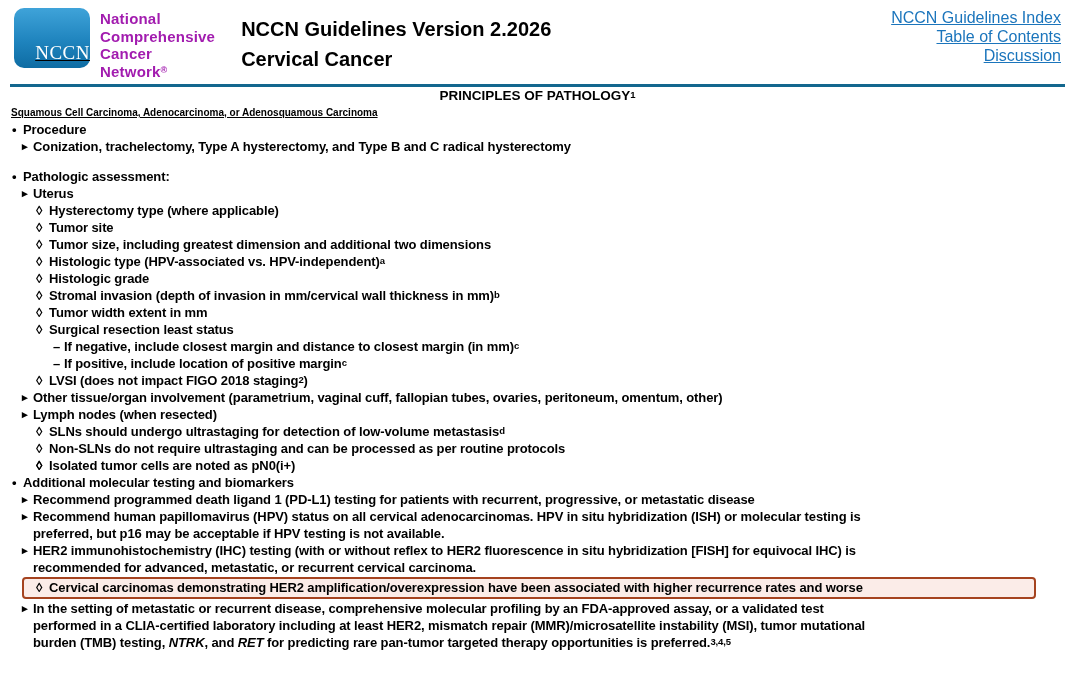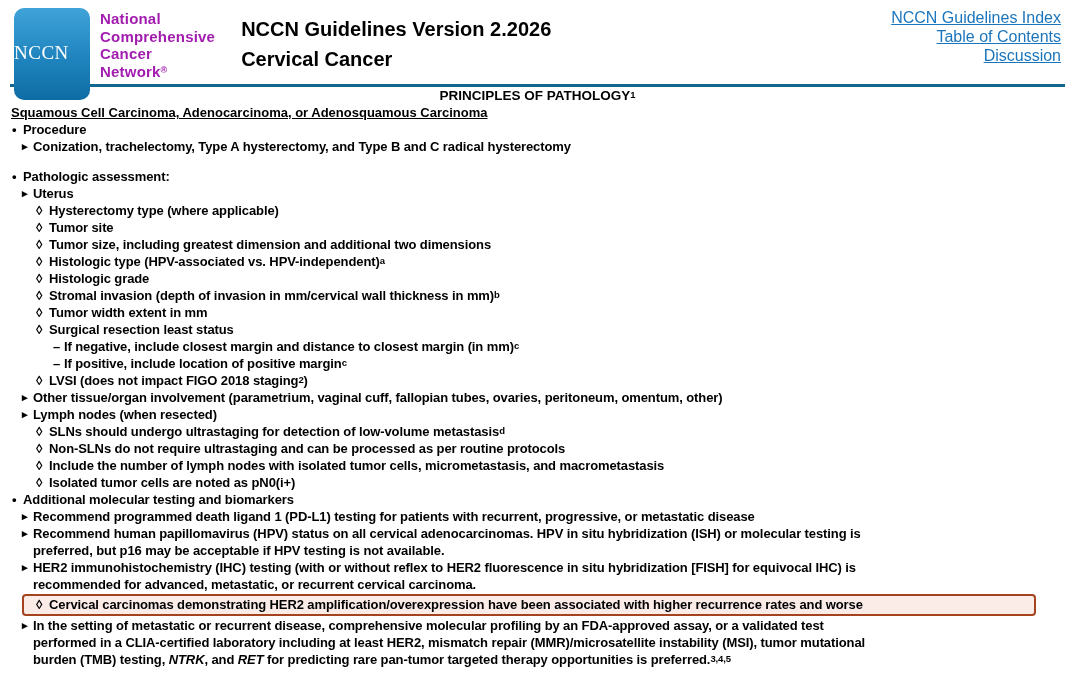--- a/index.html
+++ b/index.html
@@ -2,39 +2,39 @@
 <html style="--link-blue: #1B75BC; --rule-blue: #13678E; --logo-top: #3FA3D9; --logo-bottom: #0E6CA3; --hl-border: #A5431F; --hl-bg: #FBECE8;"><head>
 <meta charset="utf-8">
 <style>
   * { margin:0; padding:0; box-sizing:border-box; }
   html,body { width:1075px; height:697px; background:#ffffff; overflow:hidden;
     font-family:"Liberation Sans", sans-serif; color:#000; }
   .page { position:relative; width:1075px; height:697px; }
 
   
   .header { display:flex; align-items:flex-start; padding:8px 14px 0 14px; height:84px; }
-  .logo { width:76px; height:92px; border-radius:10px; flex:0 0 auto;
+  .logo { width:76px; height:60px; border-radius:10px; flex:0 0 auto;
     background:linear-gradient(180deg, var(--logo-top,#3FA3D9) 0%, #1F84BE 55%, var(--logo-bottom,#0E6CA3) 100%);
-    display:flex; justify-content:flex-start; align-items:flex-start; }
+    display:flex; justify-content:flex-end; align-items:flex-start;text-decoration:underline; }
   .logo-text { font-family:"Liberation Serif", serif; color:#fff; font-size:19px;
     letter-spacing:0.5px; margin-top:34px; }
   .brand { margin-left:10px; margin-top:2px; font-size:15px; line-height:17.5px;
     color:#a21caf; letter-spacing:0.2px;font-weight:bold; }
   .brand .reg { font-size:9px; vertical-align:top; position:relative; top:-1px; }
   .doc-heading { margin-left:26px; margin-top:6px; }
   .doc-heading .t1, .doc-heading .t2 { font-size:20px; font-weight:bold; line-height:30px; }
   .header-links { margin-left:auto; text-align:right; font-size:16px; line-height:19px; }
   .header-links a { color:var(--link-blue,#1B75BC); text-decoration:underline; display:block; cursor:pointer; }
 
   .rule { height:3px; background:var(--rule-blue,#13678E); margin:0 10px; }
 
   
   main { }
   .doc-title { text-align:center; font-size:13.5px; font-weight:bold; line-height:17px; }
-  .section-heading { font-size:13px; font-weight:bold; text-decoration:underline;
+  .section-heading { font-size:10px; font-weight:bold; text-decoration:underline;
     margin-left:11px; line-height:17px; }
 
   #content-list { width:1061px; }
   .item { position:relative; font-size:13px; font-weight:bold; line-height:17px; letter-spacing:-0.1px; }
   .item .marker { position:absolute; top:0; }
   .lv0 { padding-left:23px; } .lv0 > .marker { left:12px; }
   .lv1 { padding-left:33px; } .lv1 > .marker { left:22px; font-size:11px; }
   .lv2 { padding-left:49px; } .lv2 > .marker { left:36px; }
   .lv3 { padding-left:64px; } .lv3 > .marker { left:53px; }
   .spacer { height:13px; }
@@ -92,21 +92,21 @@
         <div class="item lv2"><span class="marker">◊</span><span><span>Stromal invasion (depth of invasion in mm/cervical wall thickness in mm)</span><span class="sup">b</span></span></div>
         <div class="item lv2"><span class="marker">◊</span><span><span>Tumor width extent in mm</span></span></div>
         <div class="item lv2"><span class="marker">◊</span><span><span>Surgical resection least status</span></span></div>
         <div class="item lv3"><span class="marker">–</span><span><span>If negative, include closest margin and distance to closest margin (in mm)</span><span class="sup">c</span></span></div>
         <div class="item lv3"><span class="marker">–</span><span><span>If positive, include location of positive margin</span><span class="sup">c</span></span></div>
         <div class="item lv2"><span class="marker">◊</span><span><span>LVSI (does not impact FIGO 2018 staging</span><span class="sup">2</span><span>)</span></span></div>
         <div class="item lv1"><span class="marker">▸</span><span><span>Other tissue/organ involvement (parametrium, vaginal cuff, fallopian tubes, ovaries, peritoneum, omentum, other)</span></span></div>
         <div class="item lv1"><span class="marker">▸</span><span><span>Lymph nodes (when resected)</span></span></div>
         <div class="item lv2"><span class="marker">◊</span><span><span>SLNs should undergo ultrastaging for detection of low-volume metastasis</span><span class="sup">d</span></span></div>
         <div class="item lv2"><span class="marker">◊</span><span><span>Non-SLNs do not require ultrastaging and can be processed as per routine protocols</span></span></div>
-        <div class="item lv2"><span class="marker">◊</span><span><span>Include the number of lymph nodes with isolated tumor cells, micrometastasis, and macrometastasis</span></span></div>
+        <div class="item lv2"><span class="marker">◊</span></div>
         <div class="item lv2"><span class="marker">◊</span><span><span>Isolated tumor cells are noted as pN0(i+)</span></span></div>
         <div class="item lv0"><span class="marker">•</span><span><span>Additional molecular testing and biomarkers</span></span></div>
         <div class="item lv1"><span class="marker">▸</span><span><span>Recommend programmed death ligand 1 (PD-L1) testing for patients with recurrent, progressive, or metastatic disease</span></span></div>
         <div class="item lv1"><span class="marker">▸</span><span><span>Recommend human papillomavirus (HPV) status on all cervical adenocarcinomas. HPV in situ hybridization (ISH) or molecular testing is</span><br><span>preferred, but p16 may be acceptable if HPV testing is not available.</span></span></div>
         <div class="item lv1"><span class="marker">▸</span><span><span>HER2 immunohistochemistry (IHC) testing (with or without reflex to HER2 fluorescence in situ hybridization [FISH] for equivocal IHC) is</span><br><span>recommended for advanced, metastatic, or recurrent cervical carcinoma.</span></span></div>
         <div class="highlight-box">
           <div class="item lv2"><span class="marker">◊</span><span><span>Cervical carcinomas demonstrating HER2 amplification/overexpression have been associated with higher recurrence rates and worse</span><br></span></div>
         </div>
         <div class="item lv1"><span class="marker">▸</span><span><span>In the setting of metastatic or recurrent disease, comprehensive molecular profiling by an FDA-approved assay, or a validated test</span><br><span>performed in a CLIA-certified laboratory including at least HER2, mismatch repair (MMR)/microsatellite instability (MSI), tumor mutational</span><br><span>burden (TMB) testing, </span><span class="ital">NTRK</span><span>, and </span><span class="ital">RET</span><span> for predicting rare pan-tumor targeted therapy opportunities is preferred.</span><span class="sup">3,4,5</span></span></div>
       </div>

